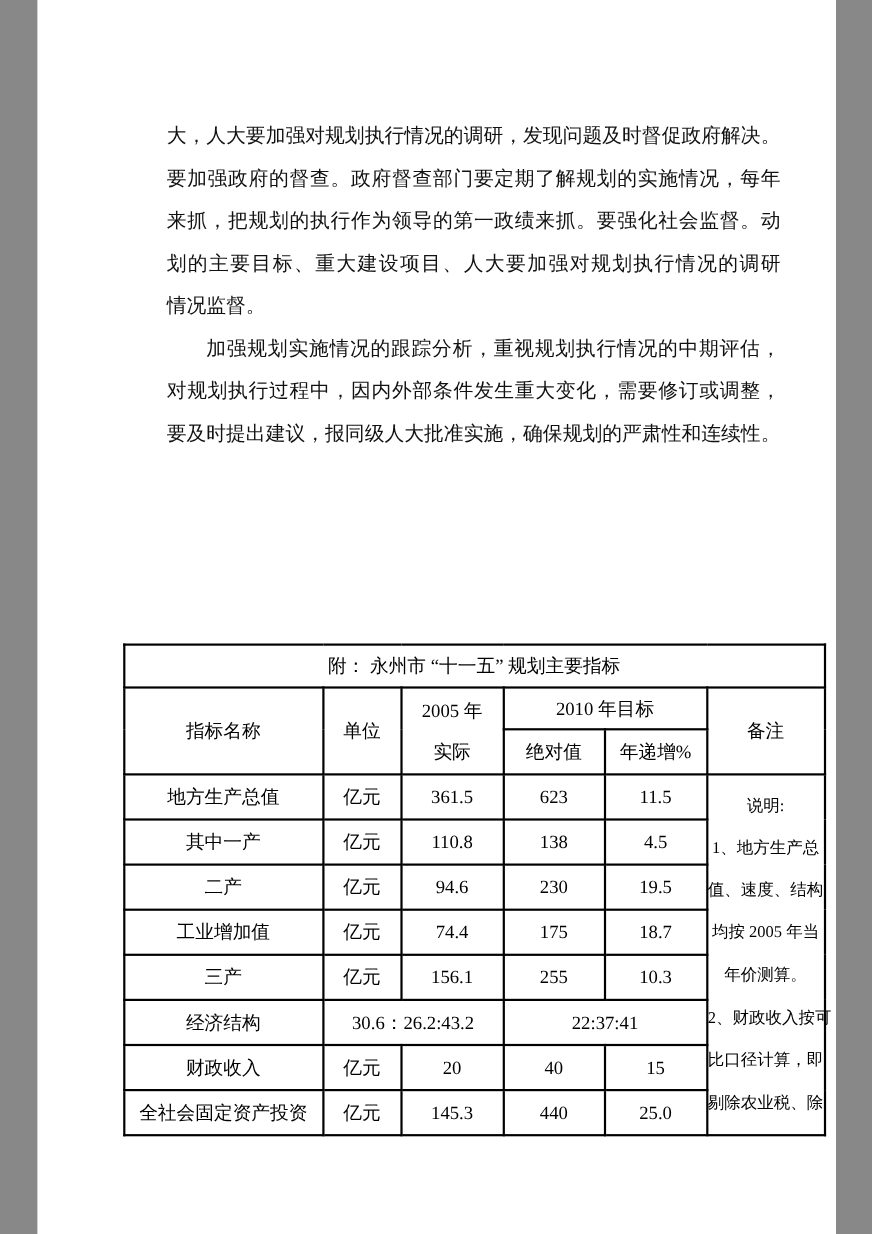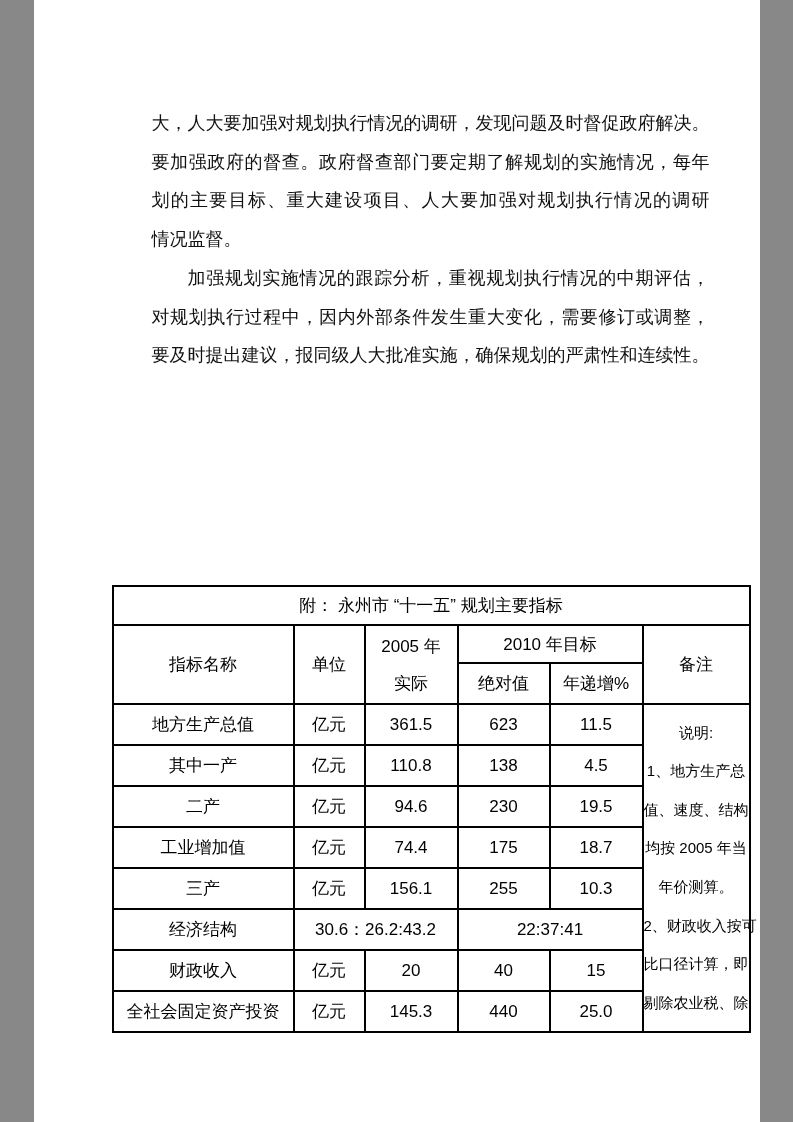--- a/index.html
+++ b/index.html
@@ -36,21 +36,21 @@
   
   .tbl-wrap {
     position: absolute;
     left: 78px;
     top: 585px;
   }
   table.main {
     border-collapse: collapse;
     table-layout: fixed;
     width: 637px;
-    font-family: Liberation Sans, sans-serif;
+    font-family: Liberation Serif, serif;
     font-size: 17px;
     color: #000;
   }
   table.main td {
     border: 2px solid #000;
     padding: 0;
     vertical-align: middle;
     text-align: center;
     overflow: visible;
   }
@@ -79,20 +79,21 @@
   }
 </style>
 </head>
 <body>
 
 <div class="page">
 
   <div class="doc-text">
     <div class="line j">大，人大要加强对规划执行情况的调研，发现问题及时督促政府解决。</div>
     <div class="line j">要加强政府的督查。政府督查部门要定期了解规划的实施情况，每年</div>
+    <div class="line j">来抓，把规划的执行作为领导的第一政绩来抓。要强化社会监督。动</div>
     <div class="line j">划的主要目标、重大建设项目、人大要加强对规划执行情况的调研</div>
     <div class="line">情况监督。</div>
     <div class="line indent j">加强规划实施情况的跟踪分析，重视规划执行情况的中期评估，</div>
     <div class="line j">对规划执行过程中，因内外部条件发生重大变化，需要修订或调整，</div>
     <div class="line">要及时提出建议，报同级人大批准实施，确保规划的严肃性和连续性。</div>
   </div>
 
   <div class="tbl-wrap">
     <table class="main">
       <colgroup>

